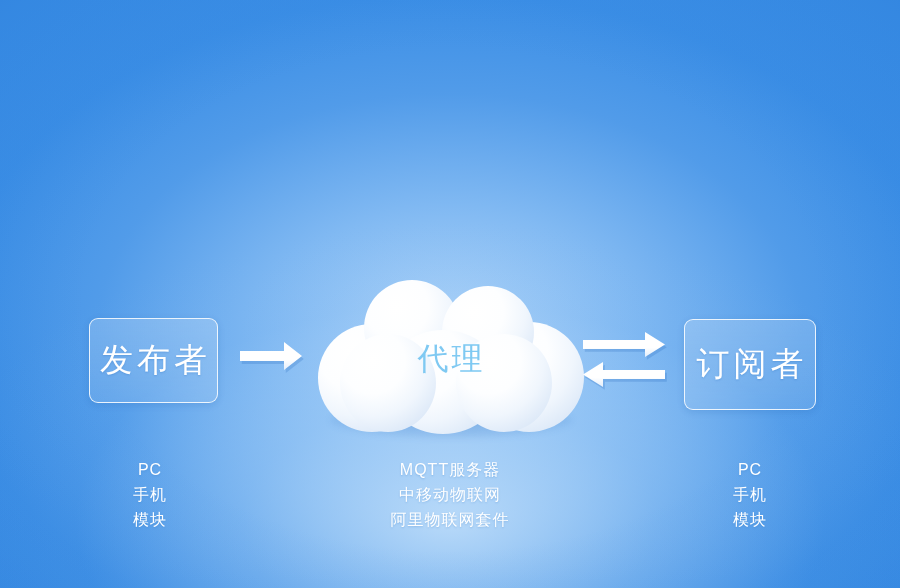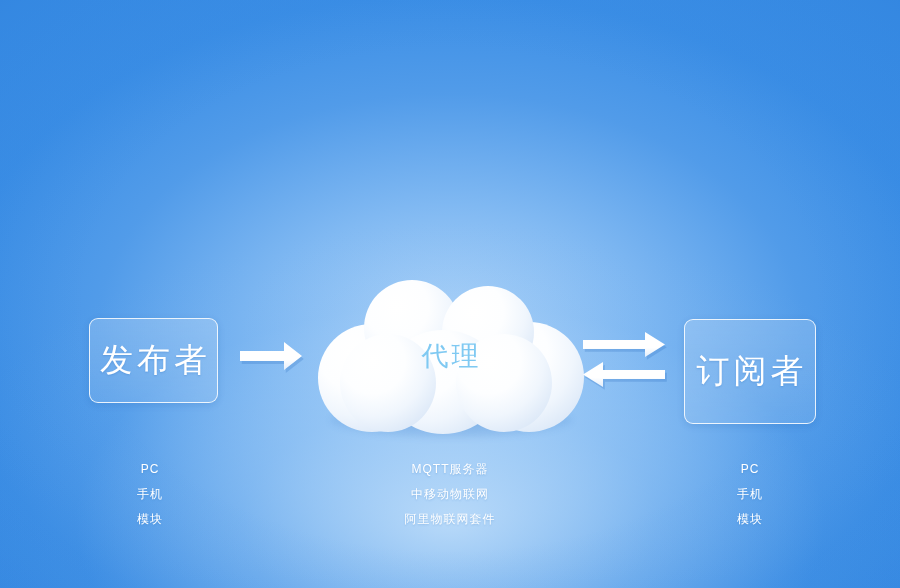--- a/index.html
+++ b/index.html
@@ -56,21 +56,21 @@
   }
   .node-box .node-label {
     color:#ffffff;
     font-size:33px;
     letter-spacing:4px;
     text-indent:4px;
     font-weight:400;
     text-shadow:0 1px 2px rgba(40,110,190,0.30);
   }
   #publisher-box { left:89px;  top:318px; width:129px; height:85px; }
-  #subscriber-box{ left:684px; top:319px; width:132px; height:105px; }
+  #subscriber-box{ left:684px; top:319px; width:132px; height:91px; }
 
   
   .arrow { position:absolute; }
   .arrow svg { display:block; overflow:visible; }
 
   #arrow-pub-to-broker { left:240px; top:340px; }
   #arrow-broker-to-sub { left:583px; top:331px; }
   #arrow-sub-to-broker { left:583px; top:361px; }
 
   
@@ -98,31 +98,31 @@
                 rgba(28,96,185,0.30) 0%,
                 rgba(28,96,185,0.16) 48%,
                 rgba(28,96,185,0) 100%);
     filter:blur(3px);
   }
   #broker-label {
     position:absolute;
     left:318px; top:338px; width:264px;
     text-align:center;
     color:#7fc9f2;
-    font-size:27px;
+    font-size:31px;
     letter-spacing:3px;
     text-indent:3px;
   }
 
   
   .caption-col {
     position:absolute;
     text-align:center;
     color:#ffffff;
-    font-size:12px;
+    font-size:16px;
     line-height:25px;
     text-shadow:0 1px 2px rgba(45,115,190,0.28);
   }
   .caption-col .caption-line { white-space:nowrap; letter-spacing:1px; }
   #caption-publisher  { left:90px;  top:457px; width:120px; }
   #caption-broker     { left:355px; top:457px; width:190px; }
   #caption-subscriber { left:690px; top:457px; width:120px; }
 </style>
 </head>
 <body>

